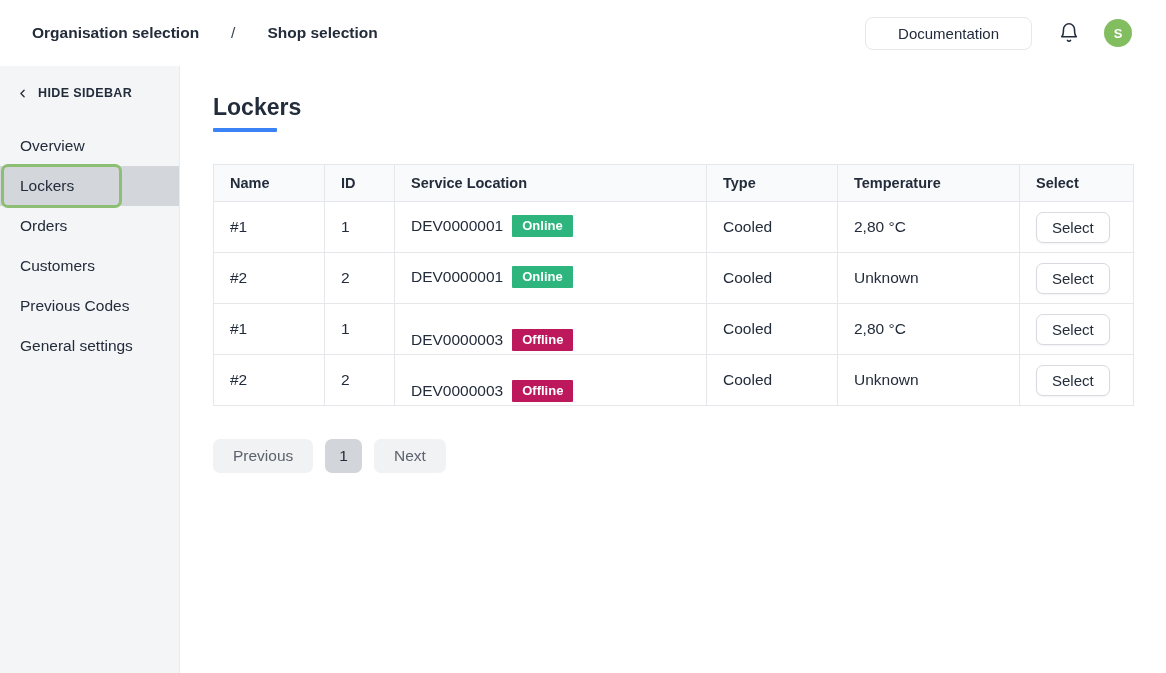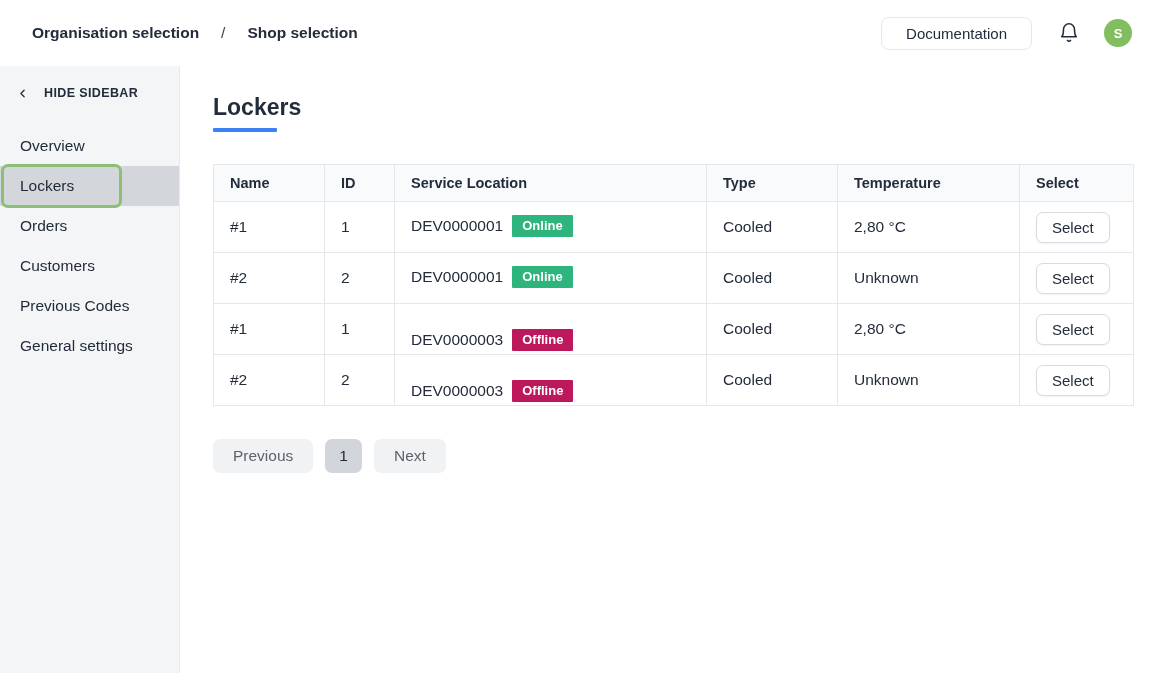--- a/index.html
+++ b/index.html
@@ -1,37 +1,37 @@
 <!DOCTYPE html>
 <html><head>
 <meta charset="utf-8">
 <style>
   * { margin:0; padding:0; box-sizing:border-box; }
   html,body { width:1166px; height:673px; overflow:hidden; background:#ffffff;
     font-family:"Liberation Sans","DejaVu Sans",sans-serif; color:#232c3b; }
 
   
   .topbar { height:66px; display:flex; align-items:center; padding:0 34px 0 32px; background:#fff; }
-  .breadcrumb { display:flex; align-items:center; gap:22px; font-size:15.5px; font-weight:600; }
+  .breadcrumb { display:flex; align-items:center; gap:32px; font-size:15.5px; font-weight:600; }
   .crumb { cursor:pointer; }
   .crumb-sep { font-weight:400; color:#3c4555; }
-  .doc-btn { margin-left:auto; padding:7px 24px; background:#fff; border:1px solid #e5e7eb;
+  .doc-btn { margin-left:auto; padding:7px 32px; background:#fff; border:1px solid #e5e7eb;
     border-radius:8px; font-size:15px; color:#232c3b; cursor:pointer;
     font-family:inherit; }
   .bell-wrap { margin-left:26px; cursor:pointer; display:flex; align-items:center; }
   .avatar { margin-left:24px; width:28px; height:28px; border-radius:50%;
     display:flex; align-items:center; justify-content:center;
     color:#fff; font-size:13px; font-weight:700; cursor:pointer; }
 
   
   .layout { display:flex; height:607px; }
 
   
   .sidebar { width:180px; flex:0 0 180px; background:#f4f5f6; border-right:1px solid #e9eaec; }
-  .hide-btn { display:flex; align-items:center; gap:15px; padding:20px 16px 10px 16px;
+  .hide-btn { display:flex; align-items:center; gap:9px; padding:20px 16px 10px 16px;
     font-size:12.5px; font-weight:600; letter-spacing:.03em; color:#232c3b; cursor:pointer; }
   .nav { margin-top:16px; }
   .sidebar-item { position:relative; height:40px; display:flex; align-items:center;
     padding-left:20px; font-size:15.5px; color:#232c3b; cursor:pointer; }
   .sidebar-item.active { background:#d3d6db; }
   .selection-outline { position:absolute; left:1px; top:-2px; width:121px; height:44px;
     border:3px solid #8cbe73; border-radius:7px; pointer-events:none; }
 
   
   .main { flex:1; padding:28px 33px 0 33px; background:#fff; }

